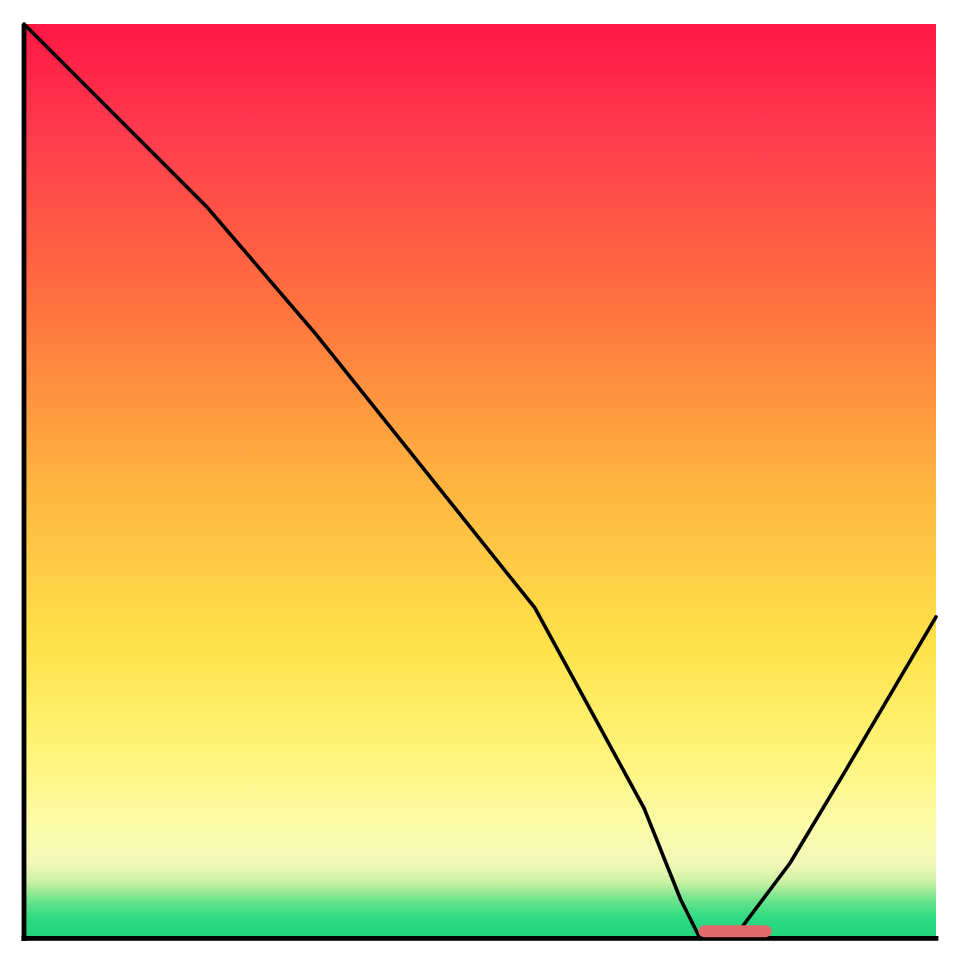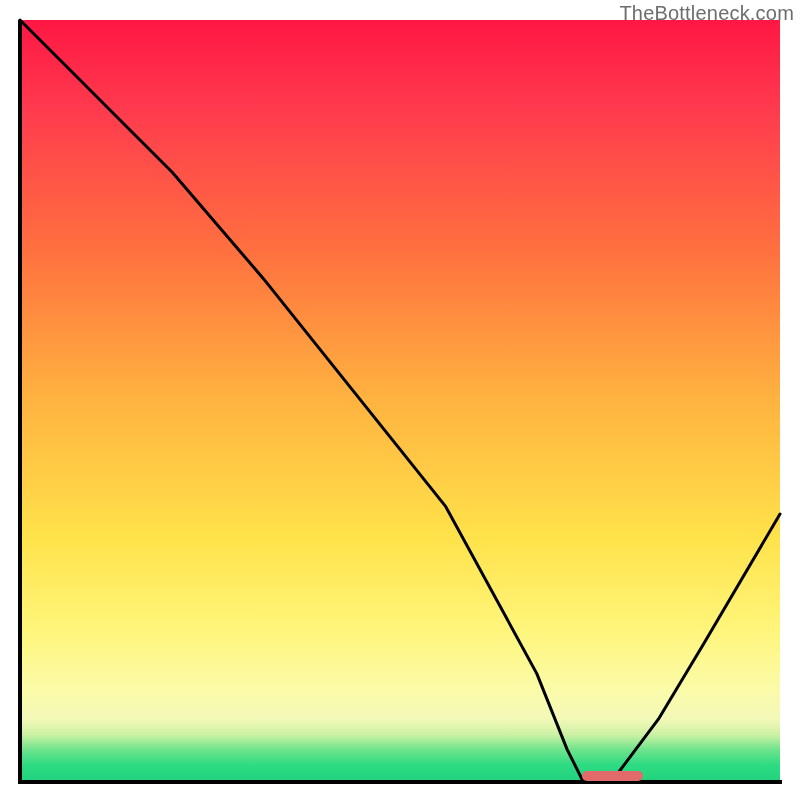--- a/index.html
+++ b/index.html
@@ -89,15 +89,14 @@
 
   <div class="axis-left"></div>
   <div class="axis-bottom"></div>
 
   <svg class="curve-svg" viewBox="0 0 760 760" preserveAspectRatio="none">
     <path id="curve-path" fill="none" stroke="#000" stroke-width="3" stroke-linejoin="round" stroke-linecap="round" d="M0.0 0.0 L60.8 60.8 L91.2 91.2 L152.0 152.0 L243.2 258.4 L334.4 372.4 L425.6 486.4 L516.8 653.6 L547.2 729.6 L562.4 760.0 L592.8 760.0 L638.4 699.2 L684.0 623.2 L760.0 494.0"></path>
   </svg>
 
   <div id="optimal-marker" class="marker" style="left: 582.4px; width: 60.8px; top: 771px; background: rgb(226, 106, 106);"></div>
 
-  <div class="watermark">TheBottleneck.com</div>
 
 </div>
 
 </body></html>

